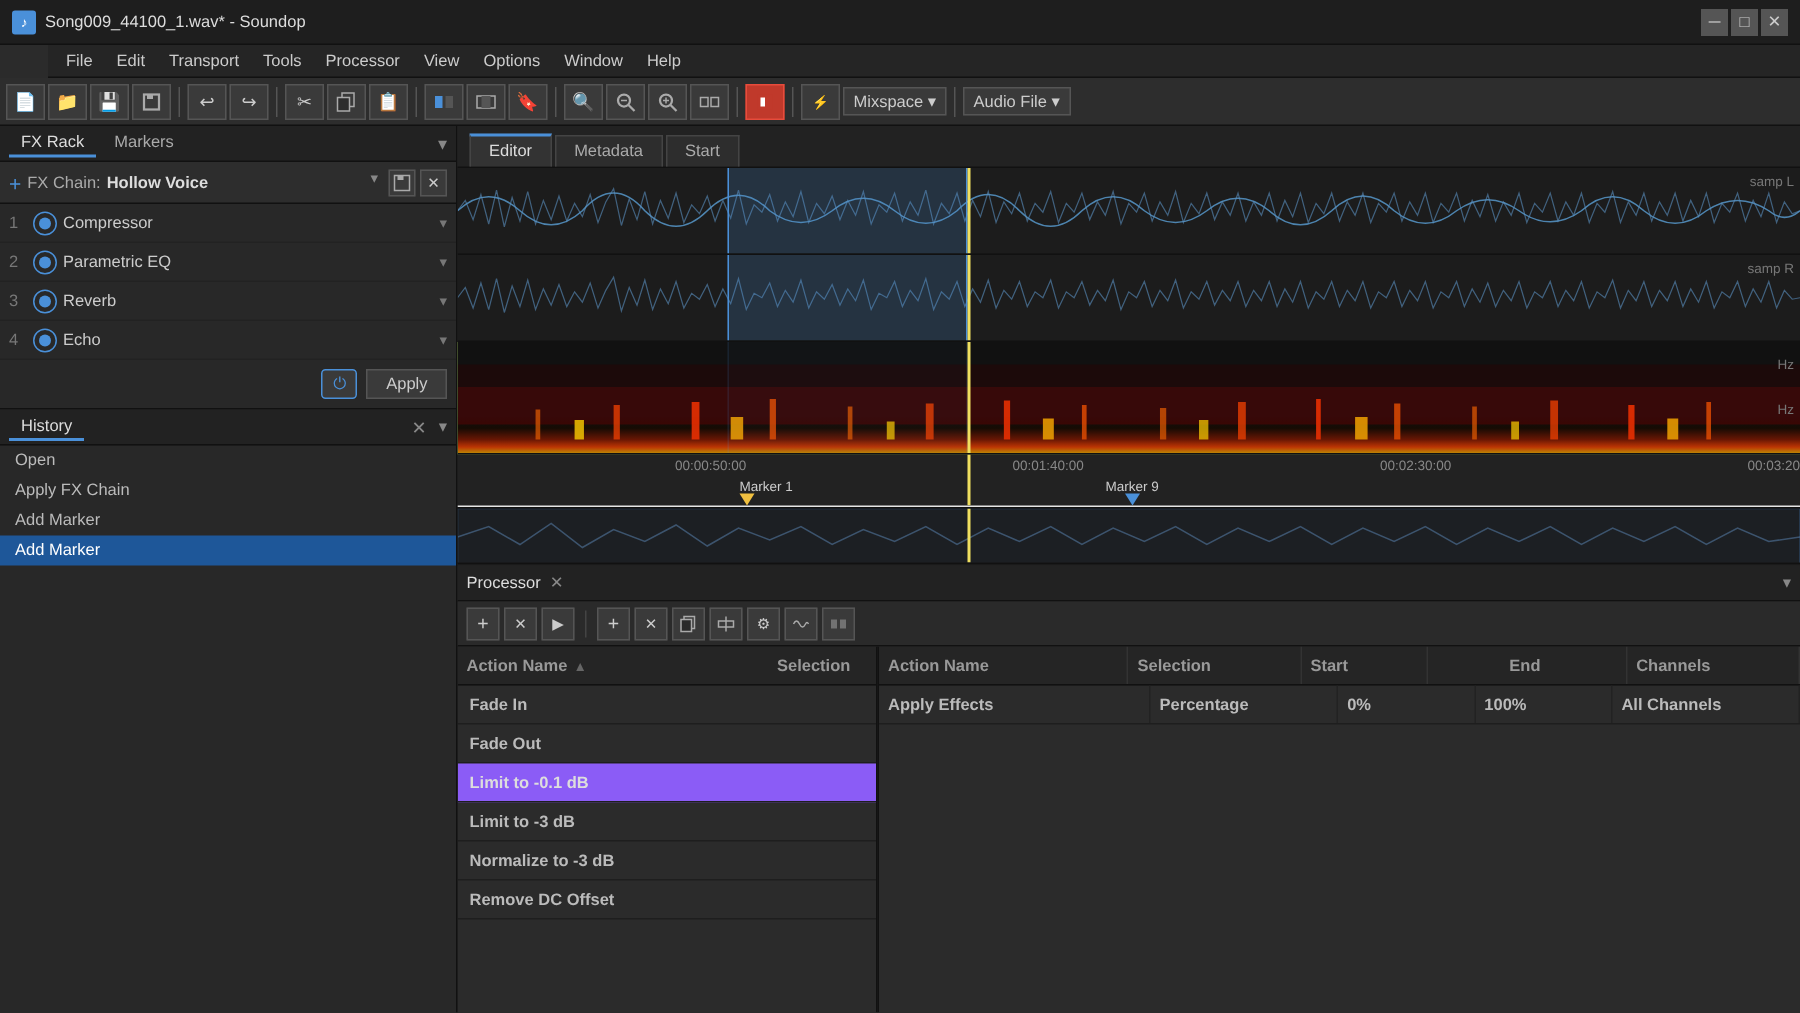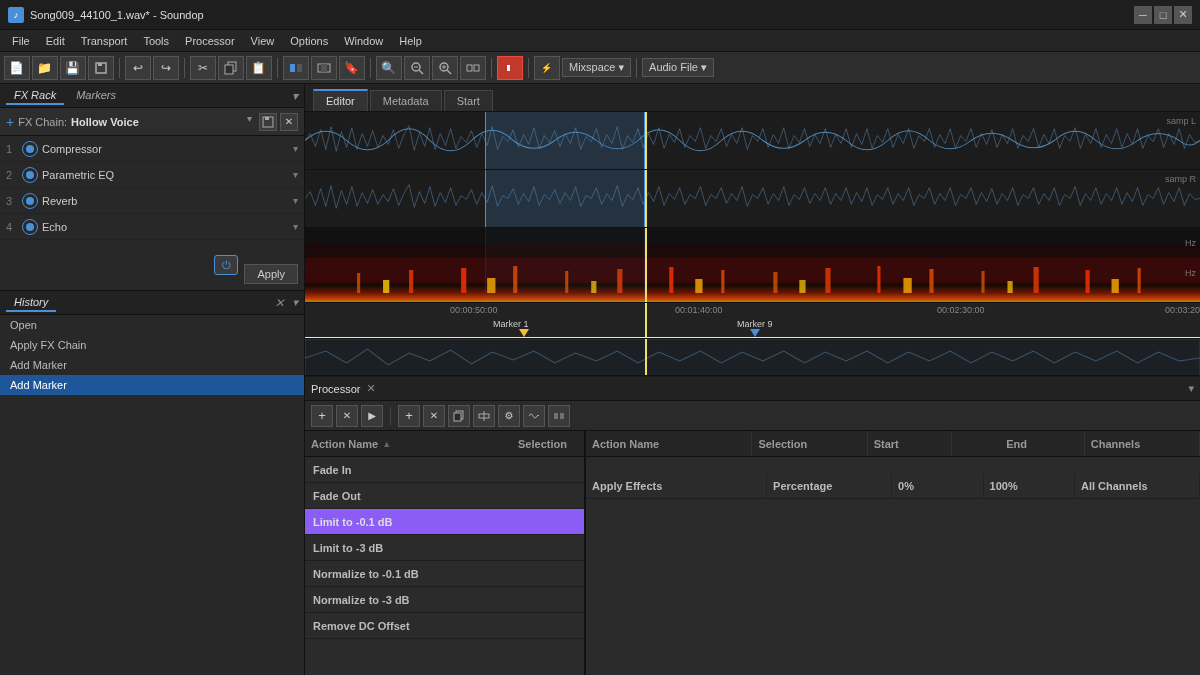--- a/index.html
+++ b/index.html
@@ -7,58 +7,58 @@
     
     
     #titlebar { background: #1e1e1e; height: 30px; display: flex; align-items: center; justify-content: space-between; padding: 0 8px; border-bottom: 1px solid #111; }
     #titlebar-left { display: flex; align-items: center; gap: 6px; }
     #titlebar-icon { width: 16px; height: 16px; background: #4a90d9; border-radius: 2px; display: flex; align-items: center; justify-content: center; font-size: 9px; color: white; }
     #titlebar-title { font-size: 11px; color: #ddd; }
     #titlebar-controls { display: flex; gap: 2px; }
     .title-btn { width: 18px; height: 18px; background: #555; border: none; color: #ccc; font-size: 11px; cursor: pointer; display: flex; align-items: center; justify-content: center; }
 
     
-    #menubar { background: #252525; height: 22px; display: flex; align-items: center; padding: 0 4px; border-bottom: 1px solid #111; }
+    #menubar { background: #252525; height: 22px; display: flex; align-items: center; padding: 0 4px; border-bottom: 1px solid #111; margin-left: 32px; }
     .menu-item { padding: 2px 8px; font-size: 11px; color: #ccc; cursor: pointer; }
 
     
     #toolbar { background: #2d2d2d; height: 32px; display: flex; align-items: center; padding: 0 4px; border-bottom: 1px solid #111; gap: 2px; }
     .tb-btn { width: 26px; height: 24px; background: #3a3a3a; border: 1px solid #555; color: #ccc; font-size: 12px; cursor: pointer; display: flex; align-items: center; justify-content: center; }
     .tb-sep { width: 1px; height: 20px; background: #555; margin: 0 3px; }
     .tb-label { padding: 2px 6px; background: #3a3a3a; border: 1px solid #555; color: #ccc; font-size: 11px; cursor: pointer; display: flex; align-items: center; gap: 3px; }
 
     
     #main { display: flex; height: calc(675px - 84px); }
 
     
     #left-panel { width: 305px; display: flex; flex-direction: column; background: #282828; border-right: 1px solid #111; }
 
     
     #fx-rack { flex: 0 0 auto; border-bottom: 1px solid #111; }
-    .panel-header { background: #222; height: 24px; display: flex; align-items: center; padding: 0 6px; gap: 4px; border-bottom: 1px solid #111; font-style: italic; }
+    .panel-header { background: #222; height: 24px; display: flex; align-items: center; padding: 0 6px; gap: 4px; border-bottom: 1px solid #111; }
     .panel-tab { padding: 2px 8px; font-size: 11px; color: #aaa; cursor: pointer; border-bottom: 2px solid transparent; }
     .panel-tab.active { color: #ddd; border-bottom-color: #4a90d9; }
     .panel-close { margin-left: auto; cursor: pointer; color: #888; font-size: 12px; }
     
     #fx-chain-bar { background: #2d2d2d; height: 28px; display: flex; align-items: center; padding: 0 6px; gap: 4px; border-bottom: 1px solid #111; }
     .fx-chain-label { color: #aaa; font-size: 11px; }
     .fx-chain-name { color: #ddd; font-size: 11px; font-weight: bold; }
     .fx-chain-actions { margin-left: auto; display: flex; gap: 3px; }
     .fx-small-btn { width: 18px; height: 18px; background: #3a3a3a; border: 1px solid #555; color: #ccc; font-size: 10px; cursor: pointer; display: flex; align-items: center; justify-content: center; }
 
     .fx-item { display: flex; align-items: center; padding: 3px 6px; height: 26px; border-bottom: 1px solid #222; }
     .fx-num { color: #777; width: 16px; font-size: 11px; }
     .fx-power { width: 16px; height: 16px; border-radius: 50%; border: 1px solid #4a90d9; background: transparent; margin-right: 4px; display: flex; align-items: center; justify-content: center; cursor: pointer; }
     .fx-power-inner { width: 8px; height: 8px; border-radius: 50%; background: #4a90d9; }
     .fx-name { flex: 1; color: #ccc; font-size: 11px; cursor: pointer; }
     .fx-arrow { color: #777; font-size: 10px; cursor: pointer; }
 
     #fx-bottom { padding: 6px; display: flex; justify-content: flex-end; align-items: center; gap: 6px; }
     .power-btn { width: 24px; height: 20px; background: #3a3a3a; border: 1px solid #4a90d9; color: #4a90d9; font-size: 11px; cursor: pointer; display: flex; align-items: center; justify-content: center; border-radius: 3px; }
-    .apply-btn { padding: 3px 12px; background: #3a3a3a; border: 1px solid #555; color: #ccc; font-size: 11px; cursor: pointer; margin-top: 18px; }
+    .apply-btn { padding: 3px 12px; background: #3a3a3a; border: 1px solid #555; color: #ccc; font-size: 11px; cursor: pointer; }
 
     
     #history-panel { flex: 1; overflow: hidden; display: flex; flex-direction: column; }
     .history-item { padding: 4px 10px; font-size: 11px; color: #bbb; cursor: pointer; }
     .history-item.selected { background: #1e5799; color: white; }
 
     
     #right-area { flex: 1; display: flex; flex-direction: column; }
 
     
@@ -386,24 +386,24 @@
         </svg>
         <span class="waveform-label" style="top:10px;">Hz</span>
         <span class="waveform-label" style="top:40px;">Hz</span>
       </div>
 
       <div id="time-ruler" style="height:35px; position:relative; background:#222; overflow:hidden;">
         <div class="playhead-line" style="background:#f0e060; z-index:6;"></div>
 
         <span class="time-marker" style="left:145px; top:2px;">00:00:50:00</span>
         <span class="time-marker" style="left:370px; top:2px;">00:01:40:00</span>
-        <span class="time-marker" style="left:632px; top:2px;">00:02:30:00</span>
+        <span class="time-marker" style="left:615px; top:2px;">00:02:30:00</span>
         <span class="time-marker" style="left:860px; top:2px;">00:03:20:00</span>
 
-        <div style="position:absolute; left:188px; bottom:0; display:flex; flex-direction:column; align-items:flex-end; z-index:4;">
+        <div style="position:absolute; left:188px; bottom:0; display:flex; flex-direction:column; align-items:flex-start; z-index:4;">
           <span style="font-size:9px; color:#ccc; white-space:nowrap;">Marker 1</span>
           <div style="width:0;height:0;border-left:5px solid transparent;border-right:5px solid transparent;border-top:8px solid #f0c040;"></div>
         </div>
 
         <div style="position:absolute; left:432px; bottom:0; display:flex; flex-direction:column; align-items:center; z-index:4;">
           <span style="font-size:9px; color:#ccc; white-space:nowrap;">Marker 9</span>
           <div style="width:0;height:0;border-left:5px solid transparent;border-right:5px solid transparent;border-top:8px solid #4a90d9;"></div>
         </div>
       </div>
 
@@ -461,34 +461,33 @@
         <div class="proc-col" style="max-width:280px; min-width:200px;">
           <div class="proc-col-header">
             <span>Action Name</span>
             <span class="proc-col-sort">▲</span>
             <span style="margin-left:auto; width:60px; display:inline-block; font-size:11px; color:#999;">Selection</span>
           </div>
           <div class="proc-item">Fade In</div>
           <div class="proc-item">Fade Out</div>
           <div class="proc-item selected">Limit to -0.1 dB</div>
           <div class="proc-item">Limit to -3 dB</div>
-          <div class="proc-item">Normalize to -0.1 dB</div>
           <div class="proc-item">Normalize to -3 dB</div>
           <div class="proc-item">Remove DC Offset</div>
         </div>
 
         <div class="proc-action-col" style="flex:1; display:flex; flex-direction:column;">
           <div class="proc-action-header" style="display:flex; height:26px; background:#252525; border-bottom:1px solid #111;">
             <div class="proc-action-cell" style="flex:1.5;">Action Name</div>
             <div class="proc-action-cell" style="flex:1;">Selection</div>
             <div class="proc-action-cell" style="flex:0.7;">Start</div>
             <div class="proc-action-cell" style="flex:0.7;margin-left:48px;">End</div>
             <div class="proc-action-cell" style="flex:1;">Channels</div>
           </div>
-          <div class="proc-action-row" style="display:flex; height:26px; border-bottom:1px solid #1e1e1e;margin-top:16px;">
+          <div class="proc-action-row" style="display:flex; height:26px; border-bottom:1px solid #1e1e1e;">
             <div class="proc-action-cell-data" style="flex:1.5;">Apply Effects</div>
             <div class="proc-action-cell-data" style="flex:1;">Percentage</div>
             <div class="proc-action-cell-data" style="flex:0.7;">0%</div>
             <div class="proc-action-cell-data" style="flex:0.7;">100%</div>
             <div class="proc-action-cell-data" style="flex:1;">All Channels</div>
           </div>
         </div>
       </div>
     </div>
 

